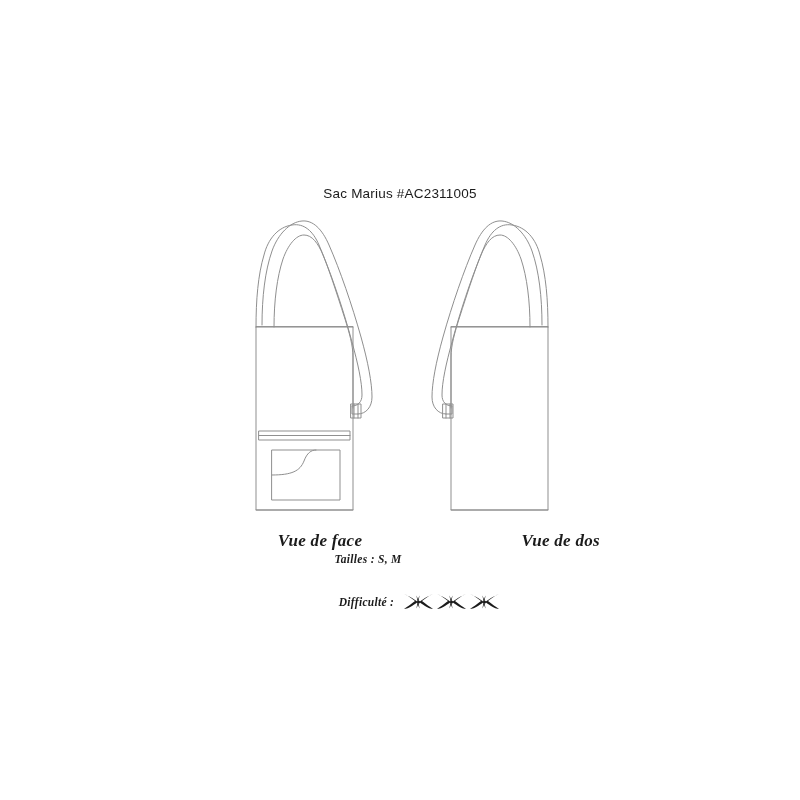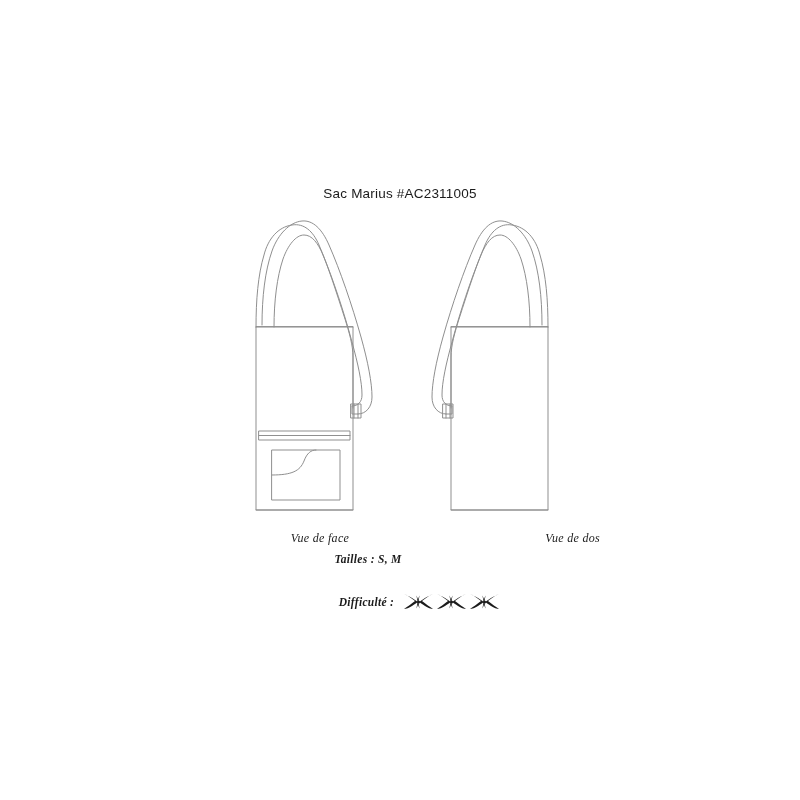--- a/index.html
+++ b/index.html
@@ -41,22 +41,22 @@
     left: 0;
     top: 205px;
     width: 800px;
     height: 330px;
   }
 
   .caption {
     position: absolute;
     font-family: "Liberation Serif", serif;
     font-style: italic;
-    font-weight: normal;
-    font-size: 12px;
+    font-weight: bold;
+    font-size: 17px;
     color: #1b1b1b;
     letter-spacing: 0.3px;
   }
   .caption-front {
     left: 225px;
     top: 531px;
     width: 190px;
     text-align: center;
   }
   .caption-back {

